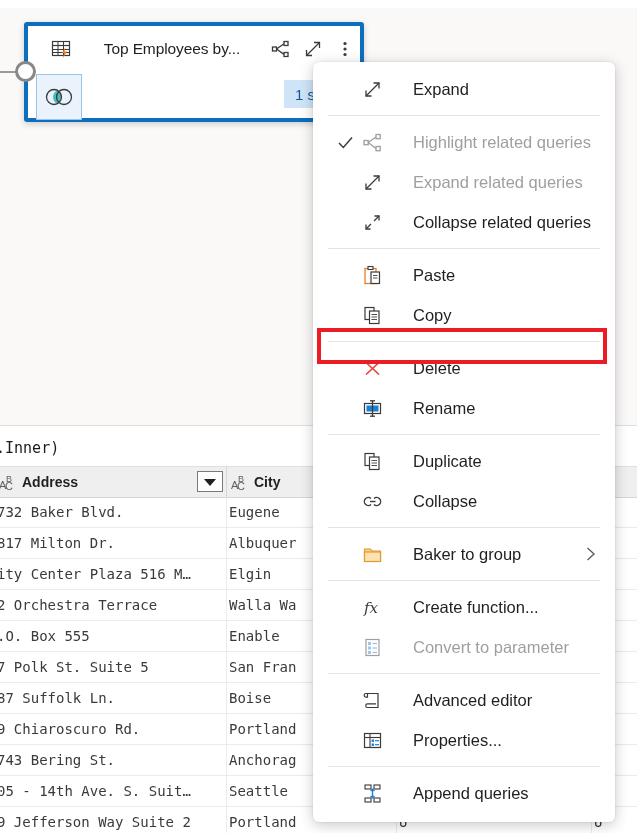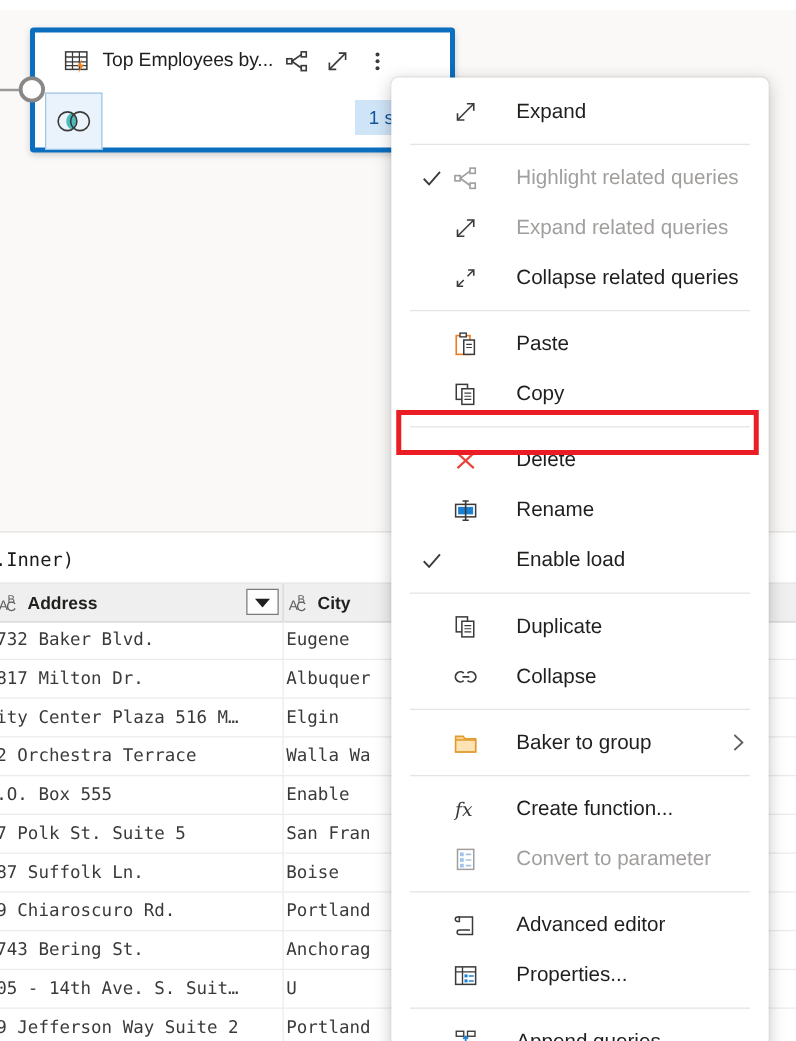--- a/index.html
+++ b/index.html
@@ -36,21 +36,21 @@
     position: absolute; left: 24px; top: 22px;
     width: 340px; height: 100px;
     background: #ffffff;
     border: 4px solid #0b6ebe;
     border-radius: 3px;
     box-sizing: border-box;
     box-shadow: 0 2px 6px rgba(0,0,0,0.18);
   }
   .card-header {
     position:absolute; left:0; top:0; right:0; height:46px;
-    display:flex; align-items:center; padding-left:22px; box-sizing:border-box;
+    display:flex; align-items:center; padding-left:22px; box-sizing:border-box;justify-content:space-between;
   }
   .card-title-icon { width: 24px; height: 24px; flex:0 0 auto; margin-right:8px; position:relative; }
   .card-title {
     font-size: 15.5px; color: #201f1e; white-space: nowrap; overflow: hidden;
     max-width: 178px; letter-spacing: -0.1px;
   }
   .card-header-actions { display:flex; align-items:center; margin-left:4px; gap:2px; }
   .hdr-btn {
     width: 30px; height: 30px; display:flex; align-items:center; justify-content:center;
     cursor: pointer; border-radius:2px;
@@ -291,20 +291,21 @@
           <div class="cell" style="width: 40px; border-right: none;">U</div>
         </div>
         <div class="grid-row">
           <div class="cell" style="width: 232px; margin-left: -5px;">743 Bering St.</div>
           <div class="cell" style="width: 170px; text-align: center;">Anchorag</div>
           <div class="cell" style="width: 195px;">U</div>
           <div class="cell" style="width: 40px; border-right: none;">U</div>
         </div>
         <div class="grid-row">
           <div class="cell" style="width: 232px; margin-left: -5px;">05 - 14th Ave. S. Suit…</div>
+          <div class="cell" style="width: 170px;">Seattle</div>
           <div class="cell" style="width: 195px;">U</div>
           <div class="cell" style="width: 40px; border-right: none;">U</div>
         </div>
         <div class="grid-row">
           <div class="cell" style="width: 232px; margin-left: -5px;">9 Jefferson Way Suite 2</div>
           <div class="cell" style="width: 170px;">Portland</div>
           <div class="cell" style="width: 195px;">U</div>
           <div class="cell" style="width: 40px; border-right: none;">U</div>
         </div>
       </div>
@@ -406,29 +407,20 @@
         <span class="ctx-icon">
           <svg width="21" height="21" viewBox="0 0 21 21">
             <rect x="2.5" y="5.5" width="16" height="10" fill="none" stroke="#3b3a39" stroke-width="1.2"></rect>
             <rect x="4.5" y="7.5" width="12" height="6" fill="#1b7fd4"></rect>
             <line x1="10.5" y1="2.5" x2="10.5" y2="18.5" stroke="#3b3a39" stroke-width="1.3"></line>
             <line x1="8" y1="2.8" x2="13" y2="2.8" stroke="#3b3a39" stroke-width="1.3"></line>
             <line x1="8" y1="18.2" x2="13" y2="18.2" stroke="#3b3a39" stroke-width="1.3"></line>
           </svg>
         </span>
         <span class="ctx-label">Rename</span>
-      </div>
-      <div class="ctx-item">
-        <span class="ctx-check">
-          <svg width="17" height="17" viewBox="0 0 17 17">
-            <polyline points="2,9 6.3,13.5 15,3.5" fill="none" stroke="#3b3a39" stroke-width="1.5"></polyline>
-          </svg>
-        </span>
-        <span class="ctx-icon"></span>
-        <span class="ctx-label">Enable load</span>
       </div>
       <div class="ctx-sep"></div>
       <div class="ctx-item">
         <span class="ctx-check"></span>
         <span class="ctx-icon">
           <svg width="21" height="21" viewBox="0 0 21 21">
             <rect x="3" y="2.5" width="9" height="12" fill="#fff" stroke="#3b3a39" stroke-width="1.2"></rect>
             <rect x="7.5" y="6" width="9.5" height="12.5" fill="#fff" stroke="#3b3a39" stroke-width="1.2"></rect>
             <line x1="9.5" y1="9.5" x2="15" y2="9.5" stroke="#3b3a39" stroke-width="0.9"></line>
             <line x1="9.5" y1="12" x2="15" y2="12" stroke="#3b3a39" stroke-width="0.9"></line>

